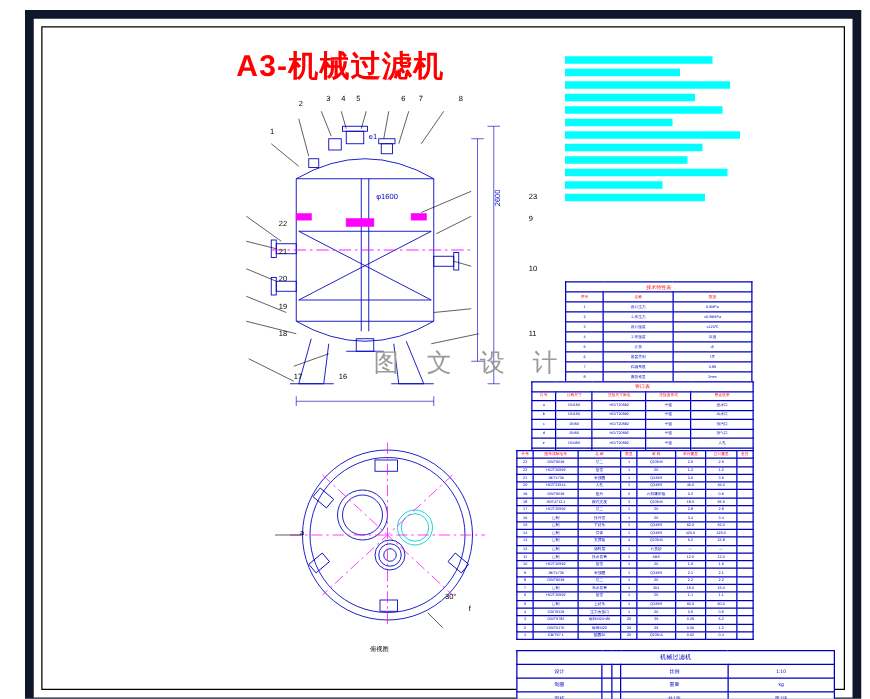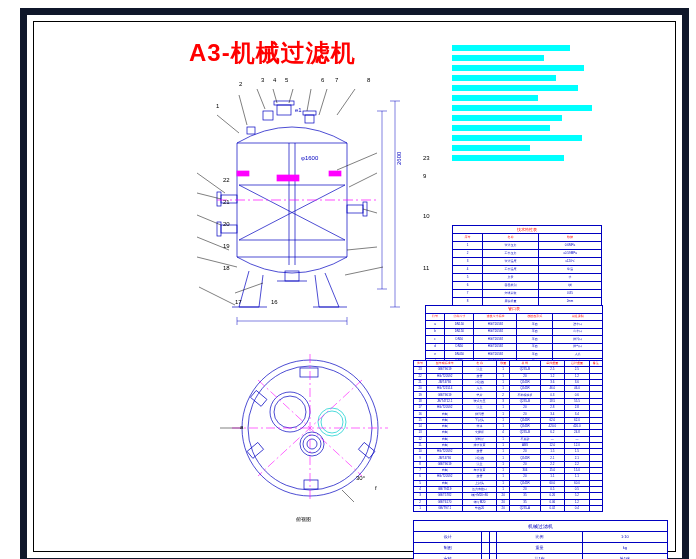--- a/index.html
+++ b/index.html
@@ -216,20 +216,21 @@
   <div class="label" style="left:196px;top:206px;">20</div>
   <div class="label" style="left:196px;top:228px;">19</div>
   <div class="label" style="left:196px;top:250px;">18</div>
   <div class="label" style="left:208px;top:284px;">17</div>
   <div class="label" style="left:244px;top:284px;">16</div>
 
   <div class="label lbl-blue" style="left:274px;top:140px;">φ1600</div>
   <div class="label lbl-blue" style="left:369px;top:150px;transform:rotate(-90deg);transform-origin:left top;">2600</div>
   <div class="label lbl-blue" style="left:268px;top:92px;">e1</div>
 
+  <div class="watermark">图 文 设 计</div>
 
   <div class="topview">
     <svg width="200" height="165" viewBox="0 0 200 165">
       <g stroke="#0000c0" fill="none" stroke-width="0.7">
         <circle cx="98" cy="78" r="68"></circle>
         <circle cx="98" cy="78" r="62"></circle>
         <circle cx="78" cy="62" r="20"></circle>
         <circle cx="78" cy="62" r="16"></circle>
         <circle cx="120" cy="72" r="14" stroke="#00cccc"></circle>
         <circle cx="120" cy="72" r="11" stroke="#00cccc"></circle>

